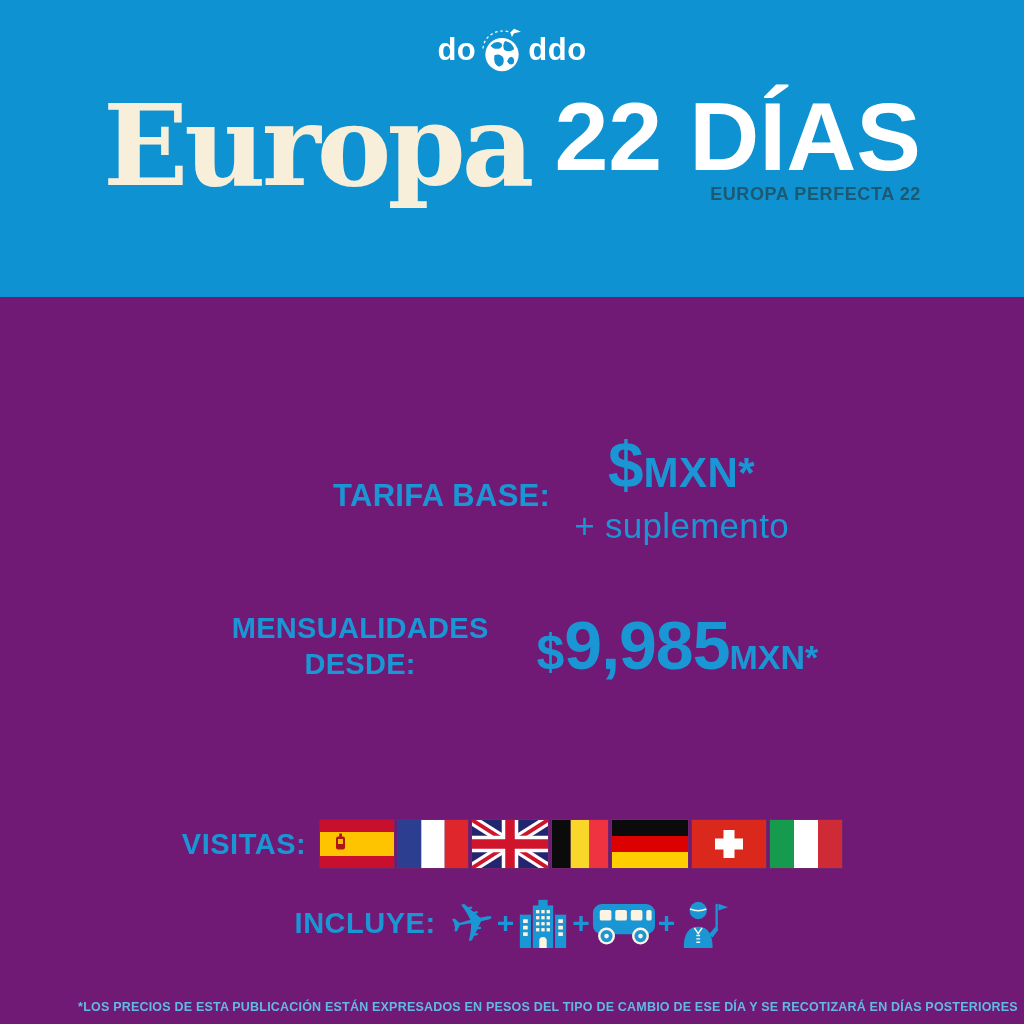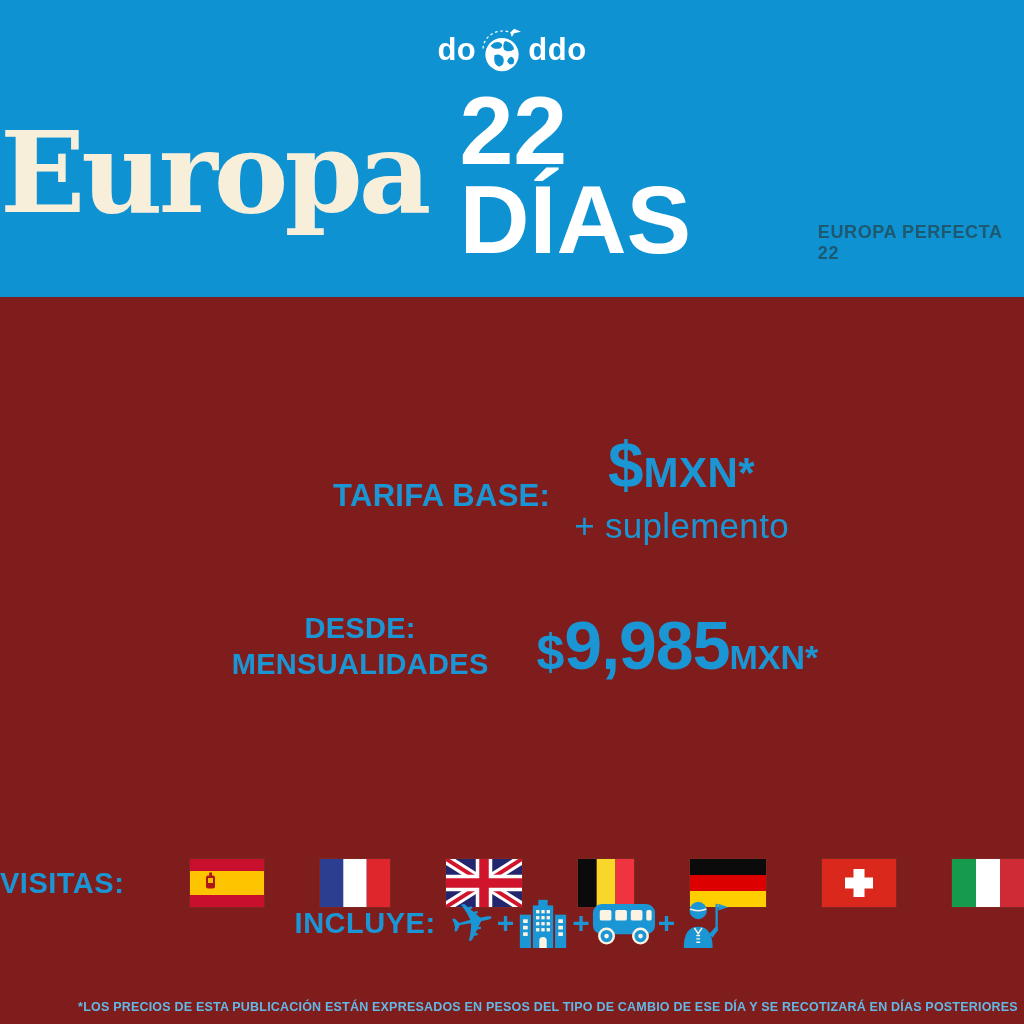--- a/index.html
+++ b/index.html
@@ -1,36 +1,36 @@
 <!DOCTYPE html>
 <html><head>
 <meta charset="utf-8">
 <style>
   html,body{margin:0;padding:0;background:#e8e8e8;}
   .page{
     position:relative;width:1024px;height:1024px;overflow:hidden;
-    background:#7f1d1d;font-family:"Liberation Sans",sans-serif;
+    background:#701a75;font-family:"Liberation Sans",sans-serif;
     margin:0 auto;
   }
   
   .header{
     position:absolute;top:0;left:0;width:100%;height:297px;
     background:#0e92d2;display:flex;flex-direction:column;align-items:center;
   }
   .logo{
     display:flex;align-items:center;margin-top:22px;height:56px;
     color:#ffffff;font-weight:bold;font-size:31px;letter-spacing:0.5px;
   }
   .logo-globe{width:50px;height:54px;margin:0 1px;display:block;}
-  .title-row{display:flex;align-items:center;gap:32px;margin-top:4px;}
+  .title-row{display:flex;align-items:center;gap:24px;margin-top:4px;}
   .title-script{
     font-family:"DejaVu Serif",serif;font-weight:bold;font-style:normal;
     font-size:112px;color:#f8efdb;line-height:1.15;letter-spacing:-4px;
   }
-  .days-block{display:flex;flex-direction:row;align-items:flex-end;margin-top:4px;}
+  .days-block{display:flex;flex-direction:column;align-items:flex-end;margin-top:4px;}
   .days{color:#ffffff;font-size:97px;font-weight:bold;line-height:0.92;letter-spacing:0px;}
   .subtitle{color:#1d5970;font-size:18px;font-weight:bold;letter-spacing:0.6px;margin-top:3px;}
   
   .accent{color:#1b96d5;}
   .tarifa{
     position:absolute;top:428px;left:4px;width:100%;
     display:flex;justify-content:center;align-items:center;gap:24px;padding-left:45px;
   }
   .tarifa-label{font-size:31px;font-weight:bold;letter-spacing:0.3px;margin-top:18px;}
   .price-col{display:flex;flex-direction:column;align-items:center;}
@@ -45,21 +45,21 @@
   }
   .monthly-label{
     font-size:29px;font-weight:bold;text-align:center;line-height:1.25;letter-spacing:0.3px;
   }
   .cur-md{font-size:50px;}
   .amt-md{font-size:68px;letter-spacing:-1px;line-height:1;}
   .unit-md{font-size:34px;}
   
   .visitas{
     position:absolute;top:820px;left:0;width:100%;
-    display:flex;justify-content:space-between;align-items:center;gap:4px;margin-top:39px;
+    display:flex;justify-content:center;align-items:center;gap:4px;
   }
   .section-label{font-size:29px;font-weight:bold;letter-spacing:0.5px;}
   .visitas .section-label{margin-right:10px;}
   .flag{height:48px;display:block;outline:1px solid rgba(120,100,70,0.15);}
   
   .incluye{
     position:absolute;top:896px;left:0;width:100%;
     display:flex;justify-content:center;align-items:center;gap:2px;
   }
   .incluye .section-label{margin-right:12px;}
@@ -111,22 +111,22 @@
       <div class="price-line accent">
         <span class="cur-lg">$</span>
         <span class="unit-lg">MXN*</span>
       </div>
       <div class="note accent">+ suplemento</div>
     </div>
   </div>
 
   <div class="monthly">
     <div class="monthly-label accent">
+      <div>MENSUALIDADES</div>
       <div>DESDE:</div>
-      <div>MENSUALIDADES</div>
     </div>
     <div class="price-line accent">
       <span class="cur-md">$</span>
       <span class="amt-md">9,985</span>
       <span class="unit-md">MXN*</span>
     </div>
   </div>
 
   <div class="visitas">
     <div class="section-label accent">VISITAS:</div>

